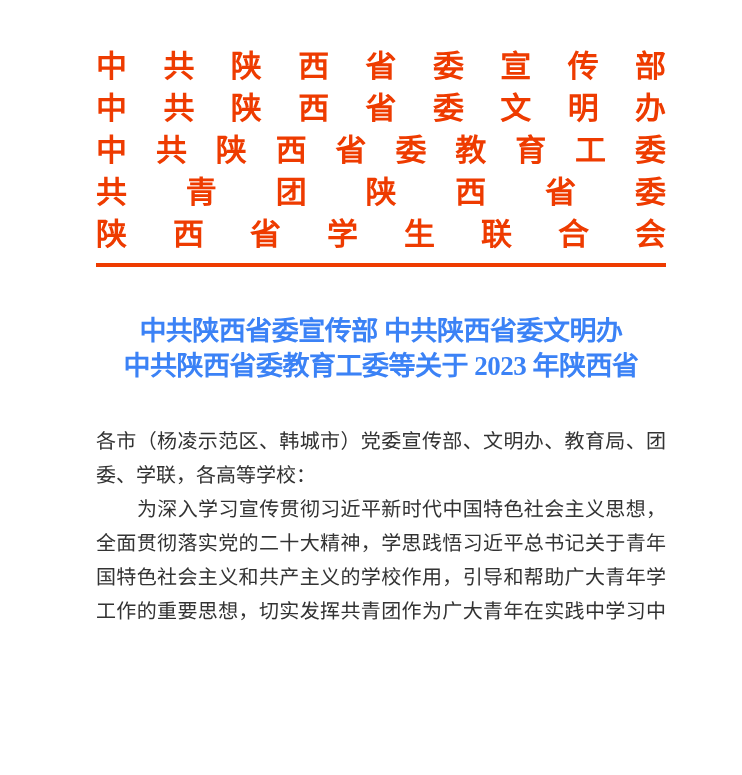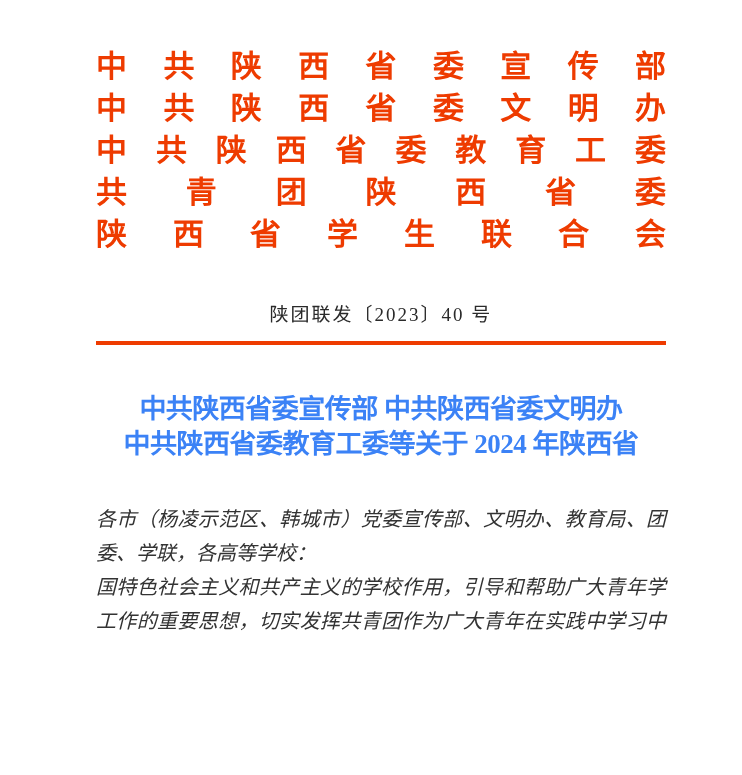--- a/index.html
+++ b/index.html
@@ -57,21 +57,20 @@
     text-align: center;
     color: #3b82f6;
     white-space: nowrap;
     letter-spacing: -0.5px;
   }
   
   .body-text {
     margin-top: 40px;
     font-size: 20px;
     color: #333333;
-    font-style: italic;
   }
   .b-line {
     height: 34px;
     line-height: 34px;
     white-space: nowrap;
   }
   .b-line.j {
     white-space: normal;
     text-align: justify;
     text-align-last: justify;
@@ -134,30 +133,31 @@
           <span>西</span>
           <span>省</span>
           <span>学</span>
           <span>生</span>
           <span>联</span>
           <span>合</span>
           <span>会</span>
         </div>
     </div>
 
-    <div class="doc-number">陕团联发〔2023〕40 号</div>
 
     <div class="red-rule"></div>
 
     <div class="title">
       <div class="title-line">中共陕西省委宣传部 中共陕西省委文明办</div>
-      <div class="title-line">中共陕西省委教育工委等关于 2024 年陕西省</div>
+      <div class="title-line">中共陕西省委教育工委等关于 2023 年陕西省</div>
     </div>
 
     <div class="body-text">
       <div class="b-line j">各市（杨凌示范区、韩城市）党委宣传部、文明办、教育局、团</div>
       <div class="b-line">委、学联，各高等学校：</div>
+      <div class="b-line j ind">为深入学习宣传贯彻习近平新时代中国特色社会主义思想，</div>
+      <div class="b-line j">全面贯彻落实党的二十大精神，学思践悟习近平总书记关于青年</div>
       <div class="b-line j">国特色社会主义和共产主义的学校作用，引导和帮助广大青年学</div>
       <div class="b-line j">工作的重要思想，切实发挥共青团作为广大青年在实践中学习中</div>
     </div>
 
   </div>
 </div>
 
 </body></html>

